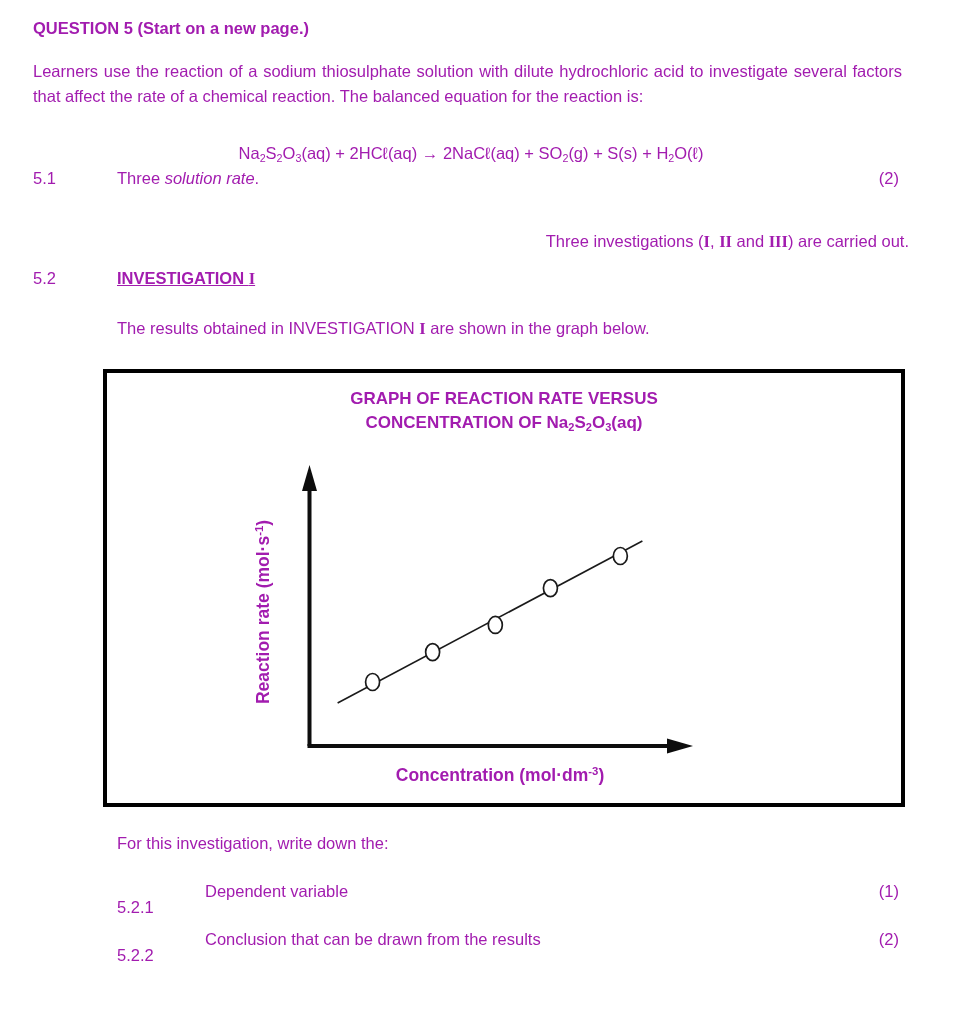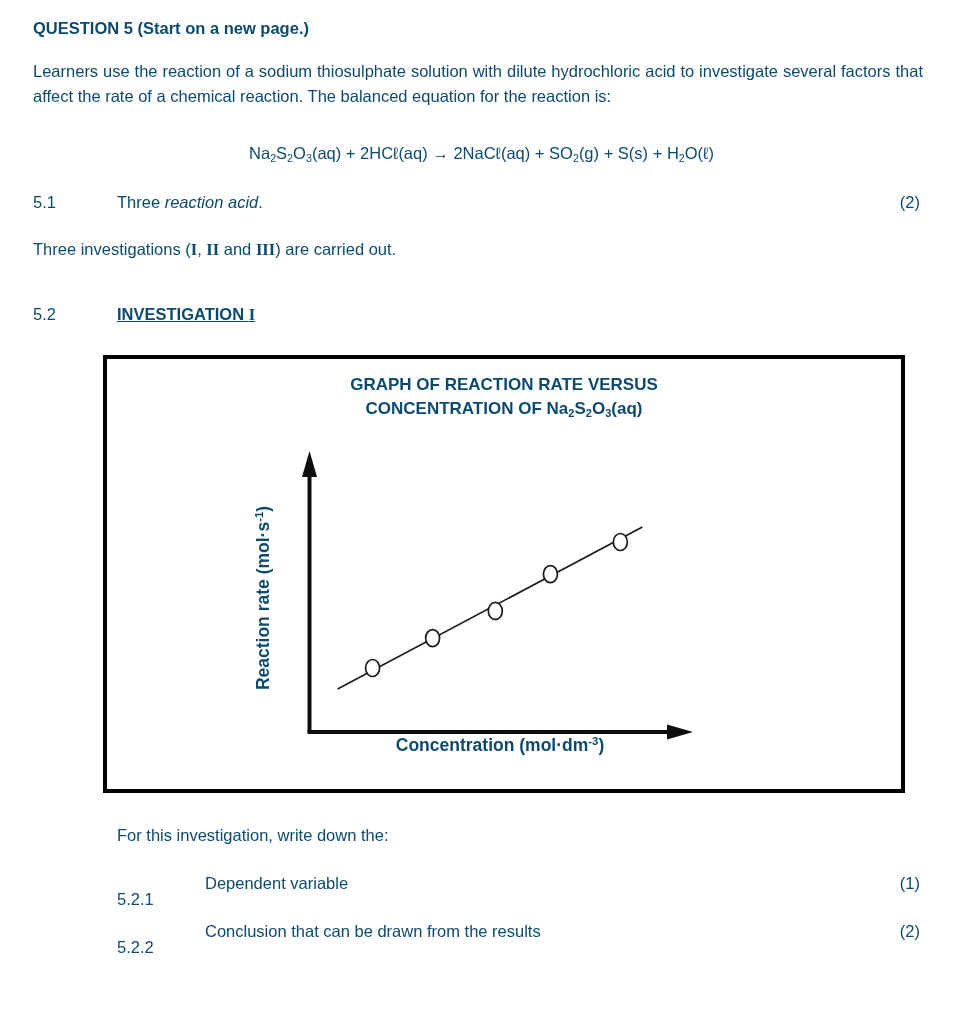--- a/index.html
+++ b/index.html
@@ -1,39 +1,39 @@
 <!DOCTYPE html>
 <html><head>
 <meta charset="utf-8">
 <style>
   html,body { margin:0; padding:0; background:#ffffff; }
   .page {
-    position:relative; width:965px; height:1023px; background:#ffffff; color:#0c4a6e;
+    position:relative; width:965px; height:1023px; background:#ffffff; color:#a21caf;
     font-family:"Liberation Sans","DejaVu Sans",sans-serif;
     font-size:16.5px; line-height:25px; overflow:hidden; box-sizing:border-box;
-    padding:16px 35px 0 33px;
+    padding:16px 56px 0 33px;
   }
   .bold { font-weight:bold;text-decoration:underline; }
   .serif-roman { font-family:"Liberation Serif","DejaVu Serif",serif; font-weight:bold; }
   sub, sup { font-size:0.65em; line-height:0; }
   sub { vertical-align:-0.3em; }
   sup { vertical-align:0.55em; }
 
   .qheader { font-weight:bold; }
   .intro { margin:18px 7px 0 0; text-align:justify; }
   .equation { margin-top:32px; text-align:center; white-space:nowrap; }
 
-  .num-row { position:relative; margin-top:24px; padding-left:84px; }
+  .num-row { position:relative; padding-left:84px; }
   .num-row .qnum { position:absolute; left:0; top:0; }
   .num-row .marks { position:absolute; right:10px; top:0; }
-  .row-three { margin-top:22px; }
-  .row-52 { margin-top:40px; }
+  .row-three { margin-top:38px;text-align:right; }
+  .row-52 { margin-top:12px; }
   .indent { margin-left:84px; }
   .results-line { margin-top:25px; }
-  .for-line { margin-top:30px; }
+  .for-line { margin-top:24px; }
 
   .sub-row { position:relative; margin-top:23px; padding-left:172px; }
   .sub-row .qnum { position:absolute; left:84px; top:16px; }
   .sub-row .marks { position:absolute; right:10px; top:0; }
 
   .graph-box {
     position:relative; box-sizing:border-box;
     margin:28px 0 0 70px; width:802px; height:438px;
     border:4.5px solid #000; background:#fff;
   }
@@ -45,48 +45,49 @@
   .axis { stroke:#0d0d0d; stroke-width:4; }
   .arrowhead { fill:#0d0d0d; }
   .trend { stroke:#1a1a1a; stroke-width:1.6; }
   .pt { fill:#ffffff; stroke:#1a1a1a; stroke-width:1.7; }
   .y-label {
     position:absolute; z-index:2; left:16px; top:227px; width:280px; height:24px;
     transform:rotate(-90deg); text-align:center;
     font-weight:bold; font-size:17.5px; line-height:24px; white-space:nowrap;
   }
   .x-label {
-    position:absolute; z-index:2; left:233px; top:374px; width:320px; height:24px;
+    position:absolute; z-index:2; left:233px; top:390px; width:320px; height:24px;
     text-align:center; font-weight:bold; font-size:17.5px; line-height:24px; white-space:nowrap;
   }
 </style>
 </head>
 <body>
 
 <div class="page">
 
   <div class="qheader">QUESTION 5 (Start on a new page.)</div>
 
   <p class="intro">Learners use the reaction of a sodium thiosulphate solution with dilute hydrochloric acid to investigate several factors that affect the rate of a chemical reaction. The balanced equation for the reaction is:</p>
 
   <div class="equation">Na<sub>2</sub>S<sub>2</sub>O<sub>3</sub>(aq)  +  2HCℓ(aq)  →  2NaCℓ(aq)  +  SO<sub>2</sub>(g)  +  S(s)  +  H<sub>2</sub>O(ℓ)</div>
 
   <div class="num-row">
     <span class="qnum">5.1</span>
-    <span><span>Three </span><i>reaction acid</i><span>.</span></span>
+    <span><span>Three </span><i>solution rate</i><span>.</span></span>
     <span class="marks">(2)</span>
   </div>
 
   <div class="row-three"><span>Three investigations (</span><span class="serif-roman">I</span><span>, </span><span class="serif-roman">II</span><span> and </span><span class="serif-roman">III</span><span>) are carried out.</span></div>
 
   <div class="num-row row-52">
     <span class="qnum">5.2</span>
     <span class="bold"><span>INVESTIGATION </span><span class="serif-roman">I</span></span>
   </div>
 
+  <div class="indent results-line"><span>The results obtained in INVESTIGATION </span><span class="serif-roman">I</span><span> are shown in the graph below.</span></div>
 
   <div class="graph-box">
     <div class="graph-title">
       <div>GRAPH OF REACTION RATE VERSUS</div>
       <div>CONCENTRATION OF Na<sub>2</sub>S<sub>2</sub>O<sub>3</sub>(aq)</div>
     </div>
     <svg class="plot-svg" viewBox="0 0 745 429" xmlns="http://www.w3.org/2000/svg">
       <line class="axis" x1="202.5" y1="373" x2="202.5" y2="114"></line>
       <polygon class="arrowhead" points="202.5,92 195,118 210,118"></polygon>
       <line class="axis" x1="200.5" y1="373" x2="564" y2="373"></line>

